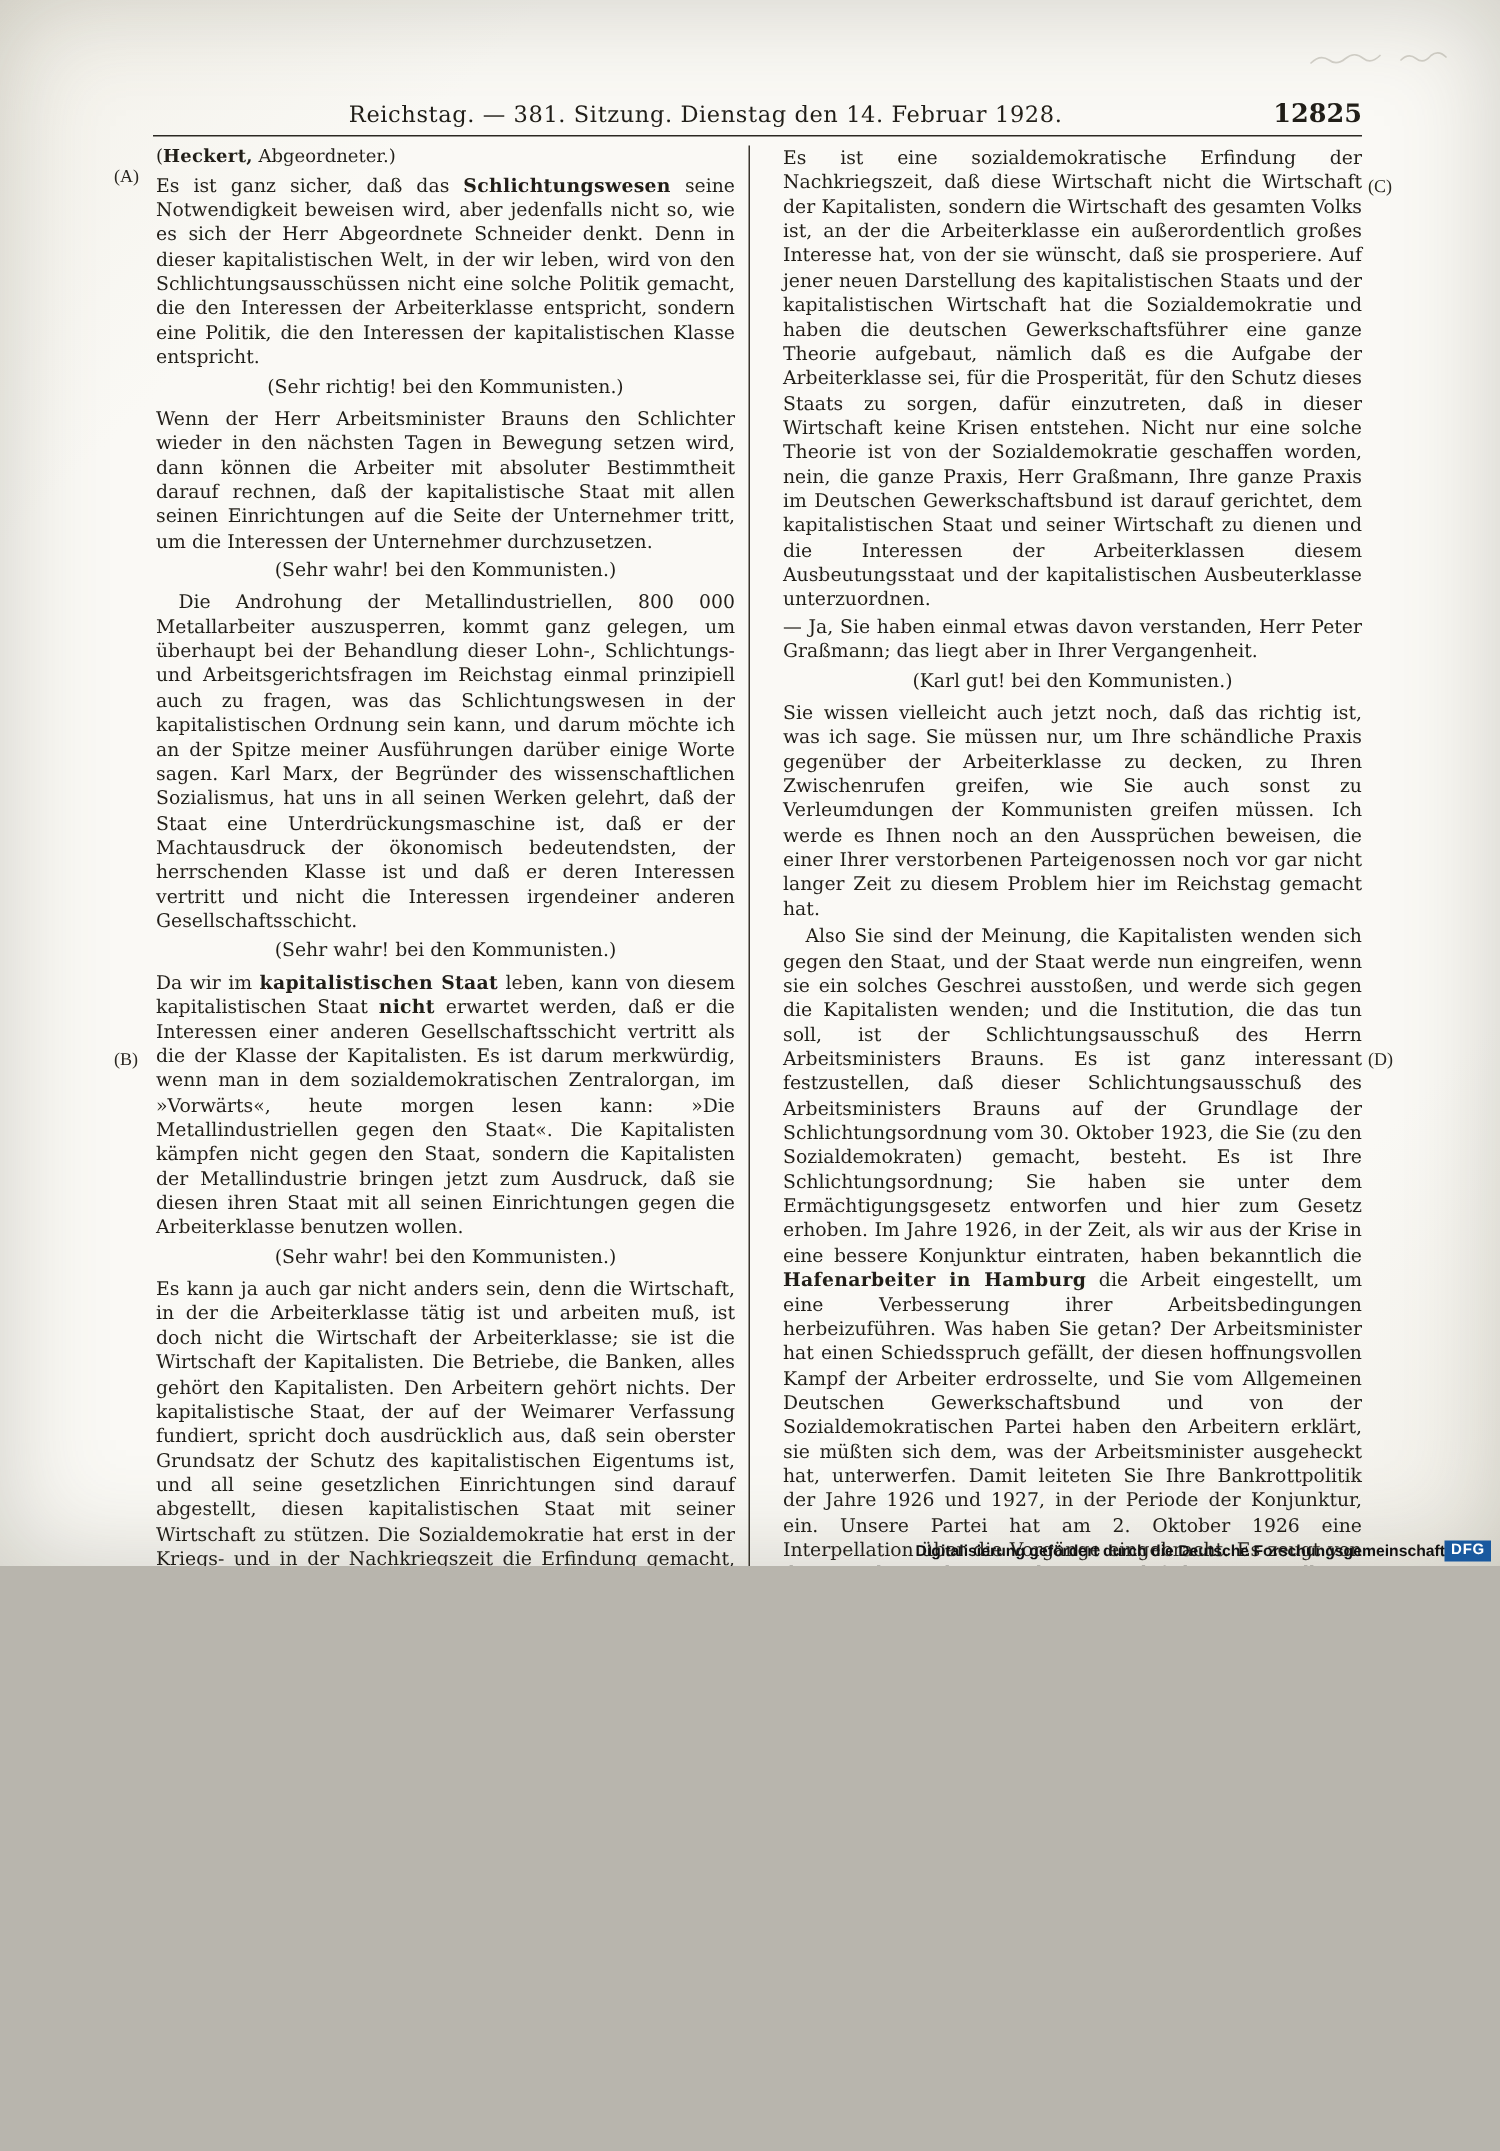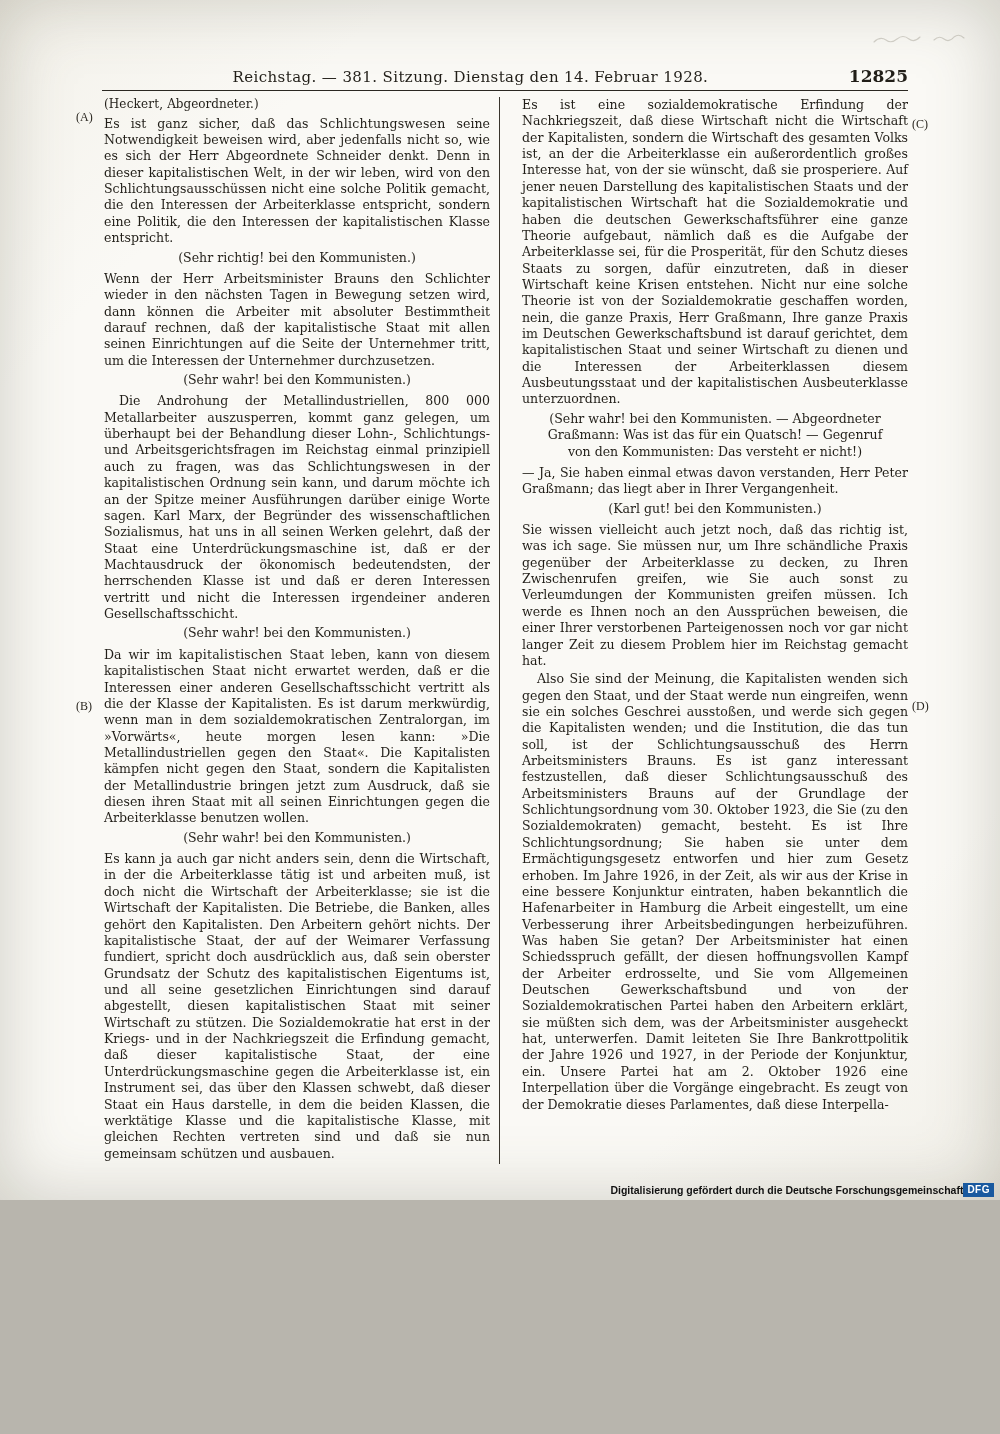--- a/index.html
+++ b/index.html
@@ -1,17 +1,17 @@
 <!DOCTYPE html>
 <html><head>
 <meta charset="utf-8">
 <style>
   html,body{margin:0;padding:0;background:#b8b5ad;}
   .page{
-    position:relative;width:1000px;height:1200px;margin:0 auto;
+    position:relative;width:1000px;height:1044px;margin:0 auto;
     background:linear-gradient(135deg,#f3f1ea 0%,#faf9f5 18%,#faf9f5 82%,#f1efe8 100%);
     box-shadow:inset 0 0 70px rgba(95,88,70,.28);
     overflow:hidden;color:#211e18;
     font-family:"DejaVu Serif", serif;
   }
   
   .header{position:absolute;top:66px;left:102px;width:806px;display:flex;align-items:baseline;}
   .header-title{flex:1;text-align:center;font-size:15px;letter-spacing:.4px;}
   .page-number{font-size:17px;font-weight:bold;margin-left:10px;}
   .header-rule{position:absolute;top:90px;left:102px;width:806px;border-top:1.7px solid #2b2822;}
@@ -19,21 +19,21 @@
   
   .columns{position:absolute;top:97px;left:104px;width:804px;display:flex;align-items:stretch;}
   .col{width:392px;font-size:12.55px;line-height:1.305;text-align:justify;
        text-justify:inter-word;hyphens:manual;}
   .col-left{padding-right:9px;}
   .col-right{padding-left:22px;border-left:1.5px solid #39352d;}
   .para{margin:0 0 2px 0;}
   .para.indent{text-indent:15px;}
   .para.interjection{text-align:center;margin:3px 22px 5px 22px;}
   .para.speaker{font-size:12px;text-align:left;margin-bottom:3px;}
-  .para b{font-weight:normal;letter-spacing:.2px;margin-top:16px;}
+  .para b{font-weight:bold;letter-spacing:.2px;margin-top:16px;}
 
   
   .margin-label{position:absolute;font-size:12px;font-family:"Liberation Serif",serif;color:#2a2720;}
   .ml-a{left:76px;top:110px;}
   .ml-b{left:76px;top:699px;}
   .ml-c{left:912px;top:117px;}
   .ml-d{left:912px;top:699px;}
 
   
   .pencil-mark{position:absolute;top:30px;left:872px;opacity:.35;}
@@ -68,21 +68,20 @@
         <p class="para speech">Wenn der Herr Arbeitsminister Brauns den Schlichter wieder in den nächsten Tagen in Bewegung setzen wird, dann können die Arbeiter mit absoluter Bestimmtheit darauf rechnen, daß der kapitalistische Staat mit allen seinen Einrichtungen auf die Seite der Unternehmer tritt, um die Interessen der Unternehmer durchzusetzen.</p>
         <p class="para interjection">(Sehr wahr! bei den Kommunisten.)</p>
         <p class="para speech indent">Die Androhung der Metallindustriellen, 800 000 Metallarbeiter auszusperren, kommt ganz gelegen, um überhaupt bei der Behandlung dieser Lohn-, Schlichtungs- und Arbeitsgerichtsfragen im Reichstag einmal prinzipiell auch zu fragen, was das Schlichtungswesen in der kapitalistischen Ordnung sein kann, und darum möchte ich an der Spitze meiner Ausführungen darüber einige Worte sagen.  Karl Marx, der Begründer des wissenschaftlichen Sozialismus, hat uns in all seinen Werken gelehrt, daß der Staat eine Unterdrückungsmaschine ist, daß er der Machtausdruck der ökonomisch bedeutendsten, der herrschenden Klasse ist und daß er deren Interessen vertritt und nicht die Interessen irgendeiner anderen Gesellschaftsschicht.</p>
         <p class="para interjection">(Sehr wahr! bei den Kommunisten.)</p>
         <p class="para speech">Da wir im <b>kapitalistischen Staat</b> leben, kann von diesem kapitalistischen Staat <b>nicht</b> erwartet werden, daß er die Interessen einer anderen Gesellschaftsschicht vertritt als die der Klasse der Kapitalisten.  Es ist darum merkwürdig, wenn man in dem sozialdemokratischen Zentralorgan, im »Vorwärts«, heute morgen lesen kann: »Die Metallindustriellen gegen den Staat«. Die Kapitalisten kämpfen nicht gegen den Staat, sondern die Kapitalisten der Metallindustrie bringen jetzt zum Ausdruck, daß sie diesen ihren Staat mit all seinen Einrichtungen gegen die Arbeiterklasse benutzen wollen.</p>
         <p class="para interjection">(Sehr wahr! bei den Kommunisten.)</p>
         <p class="para speech">Es kann ja auch gar nicht anders sein, denn die Wirtschaft, in der die Arbeiterklasse tätig ist und arbeiten muß, ist doch nicht die Wirtschaft der Arbeiterklasse; sie ist die Wirtschaft der Kapitalisten.  Die Betriebe, die Banken, alles gehört den Kapitalisten.  Den Arbeitern gehört nichts.  Der kapitalistische Staat, der auf der Weimarer Verfassung fundiert, spricht doch ausdrücklich aus, daß sein oberster Grundsatz der Schutz des kapitalistischen Eigentums ist, und all seine gesetzlichen Einrichtungen sind darauf abgestellt, diesen kapitalistischen Staat mit seiner Wirtschaft zu stützen.  Die Sozialdemokratie hat erst in der Kriegs- und in der Nachkriegszeit die Erfindung gemacht, daß dieser kapitalistische Staat, der eine Unterdrückungsmaschine gegen die Arbeiterklasse ist, ein Instrument sei, das über den Klassen schwebt, daß dieser Staat ein Haus darstelle, in dem die beiden Klassen, die werktätige Klasse und die kapitalistische Klasse, mit gleichen Rechten vertreten sind und daß sie nun gemeinsam schützen und ausbauen.</p>
       </div>
     <div class="col col-right">
         <p class="para speech">Es ist eine sozialdemokratische Erfindung der Nachkriegszeit, daß diese Wirtschaft nicht die Wirtschaft der Kapitalisten, sondern die Wirtschaft des gesamten Volks ist, an der die Arbeiterklasse ein außerordentlich großes Interesse hat, von der sie wünscht, daß sie prosperiere. Auf jener neuen Darstellung des kapitalistischen Staats und der kapitalistischen Wirtschaft hat die Sozialdemokratie und haben die deutschen Gewerkschaftsführer eine ganze Theorie aufgebaut, nämlich daß es die Aufgabe der Arbeiterklasse sei, für die Prosperität, für den Schutz dieses Staats zu sorgen, dafür einzutreten, daß in dieser Wirtschaft keine Krisen entstehen.  Nicht nur eine solche Theorie ist von der Sozialdemokratie geschaffen worden, nein, die ganze Praxis, Herr Graßmann, Ihre ganze Praxis im Deutschen Gewerkschaftsbund ist darauf gerichtet, dem kapitalistischen Staat und seiner Wirtschaft zu dienen und die Interessen der Arbeiterklassen diesem Ausbeutungsstaat und der kapitalistischen Ausbeuterklasse unterzuordnen.</p>
-        <p class="para interjection">(Sehr wahr! bei den Kommunisten. — Abgeordneter Graßmann: Was ist das für ein Quatsch! — Gegenruf von den Kommunisten: Das versteht er nicht!)</p>
         <p class="para speech">— Ja, Sie haben einmal etwas davon verstanden, Herr Peter Graßmann; das liegt aber in Ihrer Vergangenheit.</p>
         <p class="para interjection">(Karl gut! bei den Kommunisten.)</p>
         <p class="para speech">Sie wissen vielleicht auch jetzt noch, daß das richtig ist, was ich sage.  Sie müssen nur, um Ihre schändliche Praxis gegenüber der Arbeiterklasse zu decken, zu Ihren Zwischenrufen greifen, wie Sie auch sonst zu Verleumdungen der Kommunisten greifen müssen.  Ich werde es Ihnen noch an den Aussprüchen beweisen, die einer Ihrer verstorbenen Parteigenossen noch vor gar nicht langer Zeit zu diesem Problem hier im Reichstag gemacht hat.</p>
         <p class="para speech indent">Also Sie sind der Meinung, die Kapitalisten wenden sich gegen den Staat, und der Staat werde nun eingreifen, wenn sie ein solches Geschrei ausstoßen, und werde sich gegen die Kapitalisten wenden; und die Institution, die das tun soll, ist der Schlichtungsausschuß des Herrn Arbeitsministers Brauns.  Es ist ganz interessant festzustellen, daß dieser Schlichtungsausschuß des Arbeitsministers Brauns auf der Grundlage der Schlichtungsordnung vom 30. Oktober 1923, die Sie (zu den Sozialdemokraten) gemacht, besteht.  Es ist Ihre Schlichtungsordnung; Sie haben sie unter dem Ermächtigungsgesetz entworfen und hier zum Gesetz erhoben.  Im Jahre 1926, in der Zeit, als wir aus der Krise in eine bessere Konjunktur eintraten, haben bekanntlich die <b>Hafenarbeiter in Hamburg</b> die Arbeit eingestellt, um eine Verbesserung ihrer Arbeitsbedingungen herbeizuführen.  Was haben Sie getan?  Der Arbeitsminister hat einen Schiedsspruch gefällt, der diesen hoffnungsvollen Kampf der Arbeiter erdrosselte, und Sie vom Allgemeinen Deutschen Gewerkschaftsbund und von der Sozialdemokratischen Partei haben den Arbeitern erklärt, sie müßten sich dem, was der Arbeitsminister ausgeheckt hat, unterwerfen.  Damit leiteten Sie Ihre Bankrottpolitik der Jahre 1926 und 1927, in der Periode der Konjunktur, ein.  Unsere Partei hat am 2. Oktober 1926 eine Interpellation über die Vorgänge eingebracht.  Es zeugt von der Demokratie dieses Parlamentes, daß diese Interpella-</p>
       </div>
   </div>
 
   <svg class="pencil-mark" width="96" height="18" viewBox="0 0 96 18">
     <path d="M2 12 q6 -6 12 -2 q5 4 11 -1 q6 -5 12 0 q5 4 11 -2 M62 10 q5 -5 10 -1 q5 4 10 -2 q5 -4 10 1" fill="none" stroke="#8a8577" stroke-width="1.1" stroke-linecap="round"></path>
   </svg>

